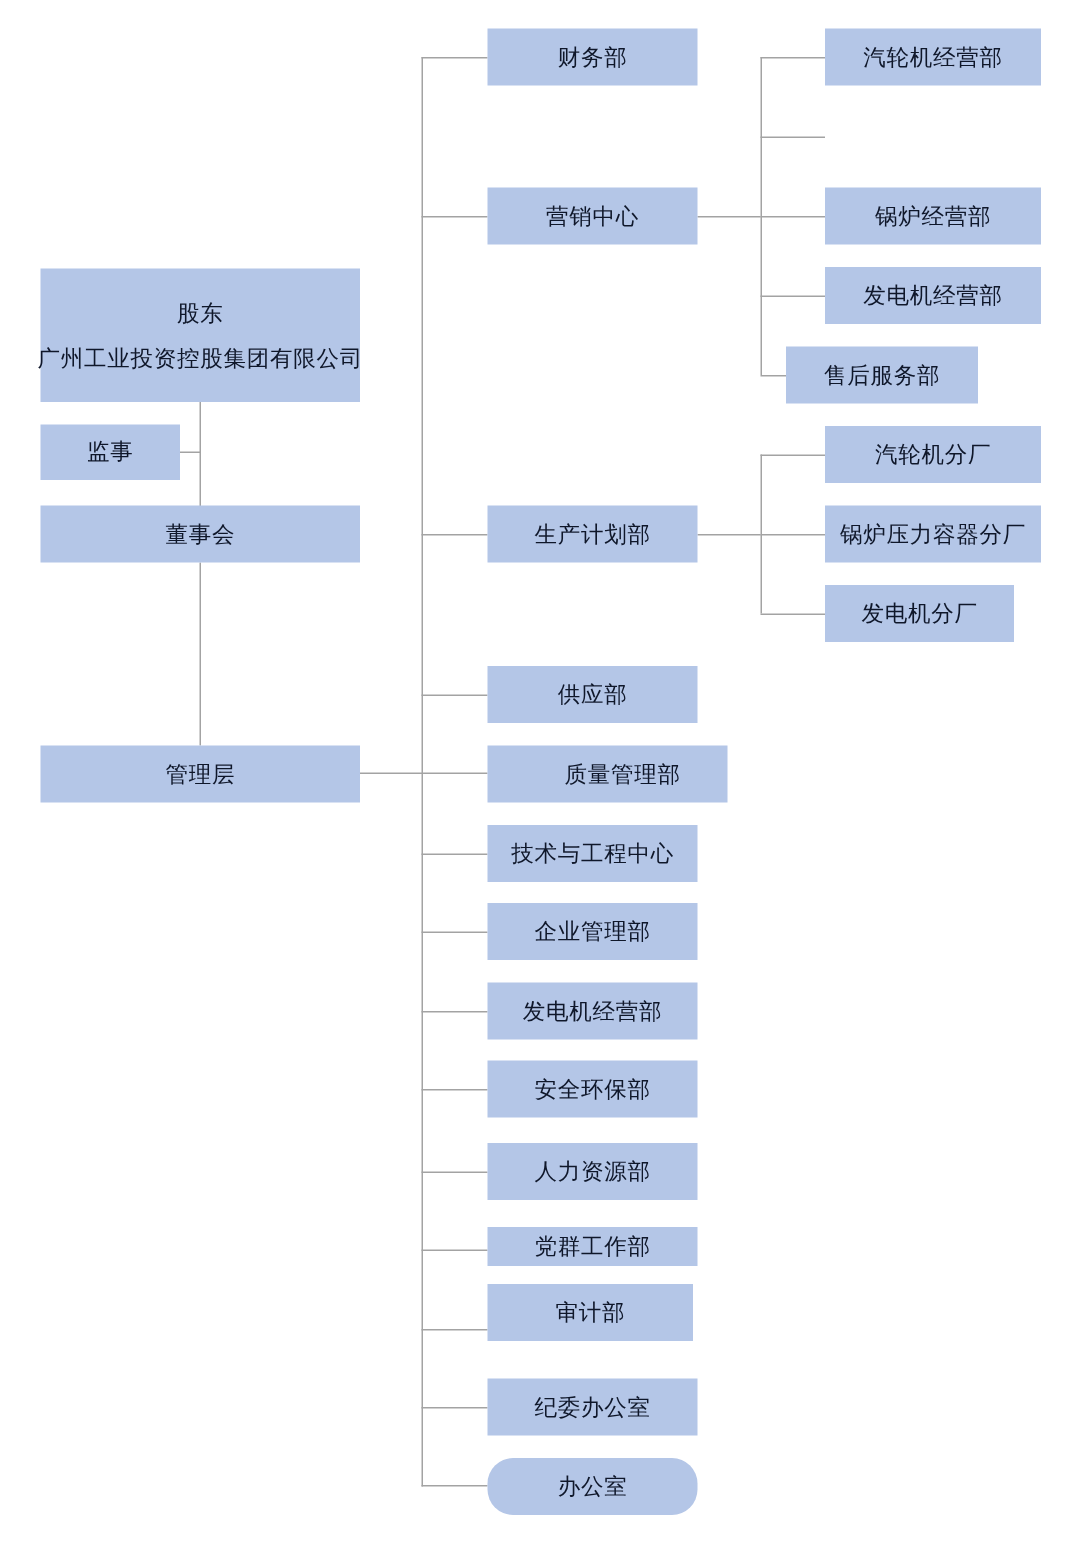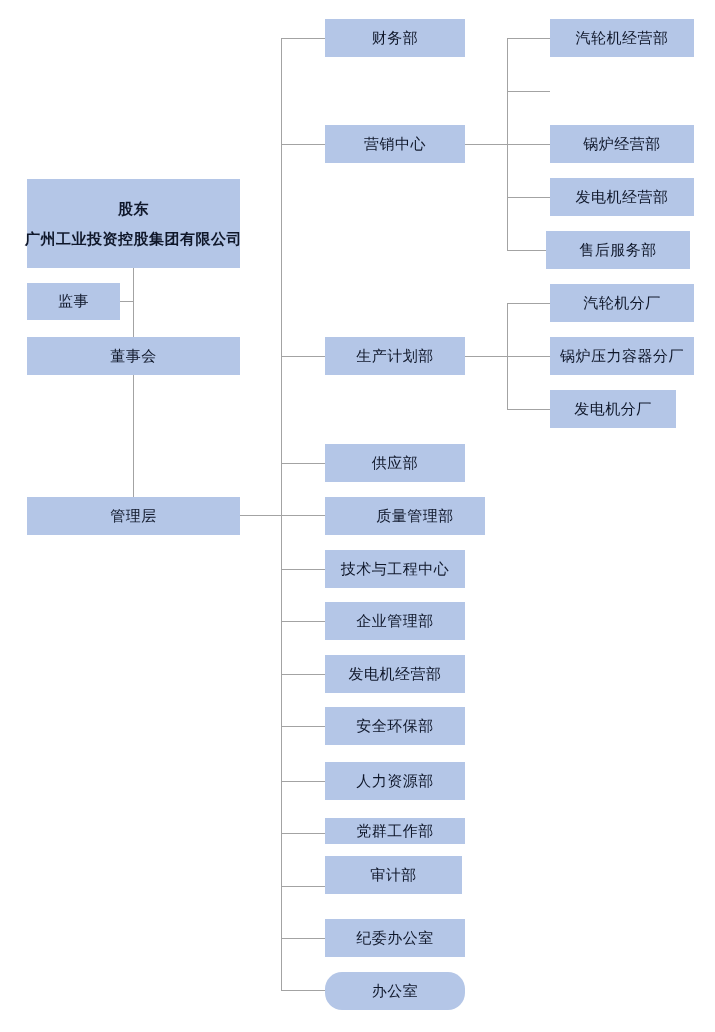--- a/index.html
+++ b/index.html
@@ -19,21 +19,20 @@
     display: flex;
     align-items: center;
     justify-content: center;
     text-align: center;
     white-space: nowrap;
     letter-spacing: 0.5px;
   }
   .node.tall {
     flex-direction: column;
     line-height: 30px;
-    font-weight: bold;
   }
   .hline, .vline { position: absolute; background: #a3a3a3; }
   .hline { height: 1px; }
   .vline { width: 1px; }
 </style>
 </head>
 <body>
 
 <div class="canvas">
 
@@ -90,18 +89,18 @@
   <div class="node" style="left:325px; top:707px; width:140px; height:38px;">安全环保部</div>
   <div class="node" style="left:325px; top:762px; width:140px; height:38px;">人力资源部</div>
   <div class="node" style="left:325px; top:818px; width:140px; height:26px;">党群工作部</div>
   <div class="node" style="left:325px; top:856px; width:137px; height:38px;">审计部</div>
   <div class="node" style="left:325px; top:919px; width:140px; height:38px;">纪委办公室</div>
   <div class="node" style="left:325px; top:972px; width:140px; height:38px;border-radius:17px;">办公室</div>
 
   <div class="node" style="left:550px; top:19px; width:144px; height:38px;">汽轮机经营部</div>
   <div class="node" style="left:550px; top:125px; width:144px; height:38px;">锅炉经营部</div>
   <div class="node" style="left:550px; top:178px; width:144px; height:38px;">发电机经营部</div>
-  <div class="node" style="left:546px; top:231px; width:144px; height:38px;font-family:Liberation Mono, monospace;">售后服务部</div>
+  <div class="node" style="left:524px; top:231px; width:128px; height:38px;font-family:Liberation Mono, monospace;">售后服务部</div>
   <div class="node" style="left:550px; top:284px; width:144px; height:38px;">汽轮机分厂</div>
   <div class="node" style="left:550px; top:337px; width:144px; height:38px;">锅炉压力容器分厂</div>
   <div class="node" style="left:550px; top:390px; width:126px; height:38px;">发电机分厂</div>
 
 </div>
 
 </body></html>

